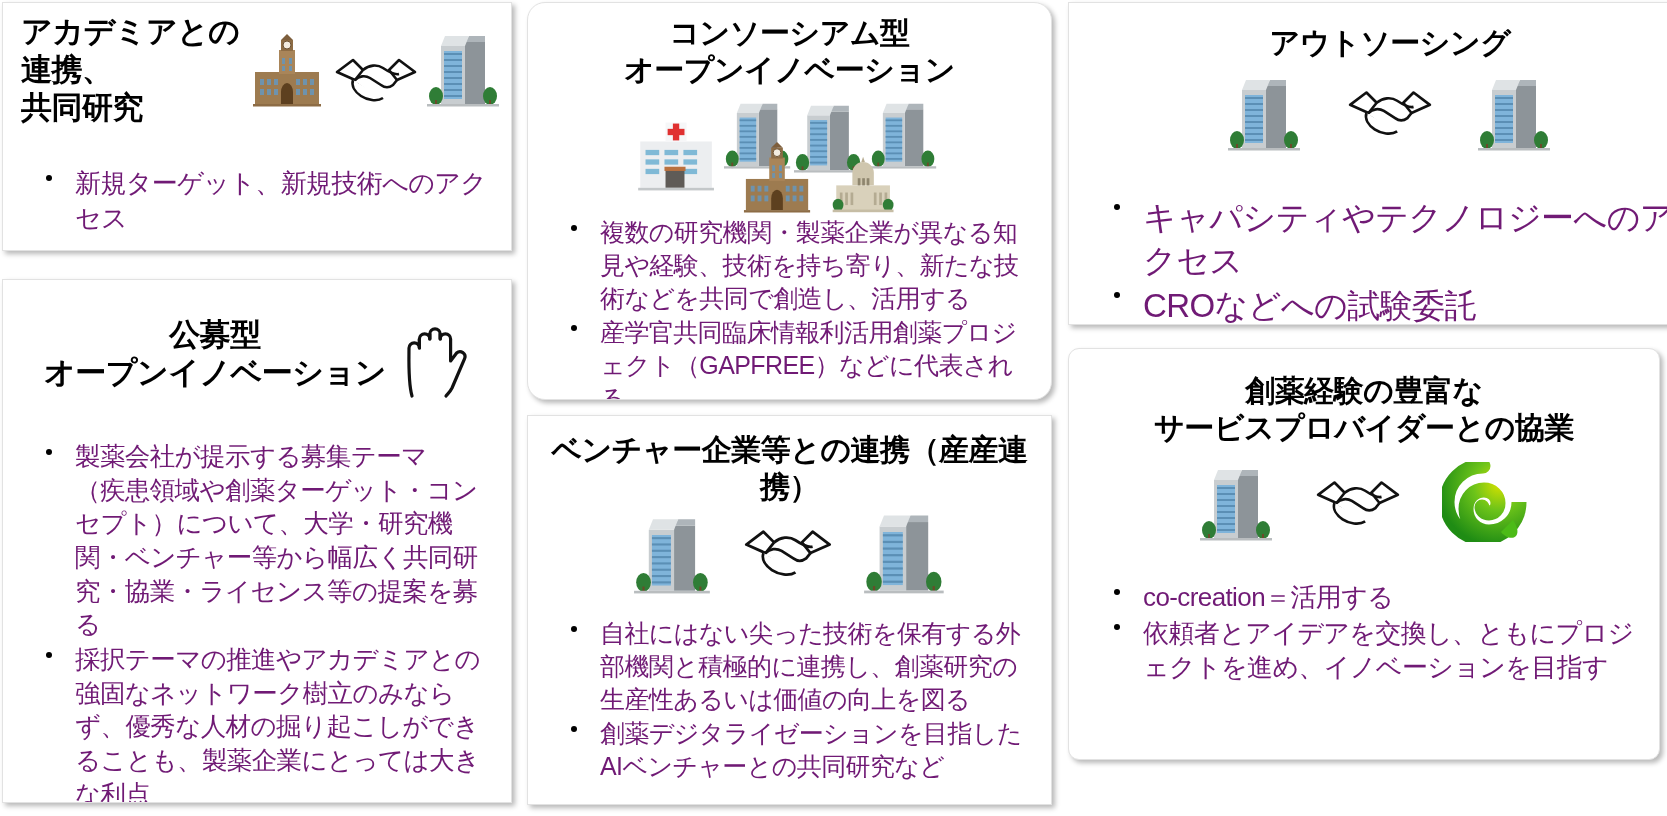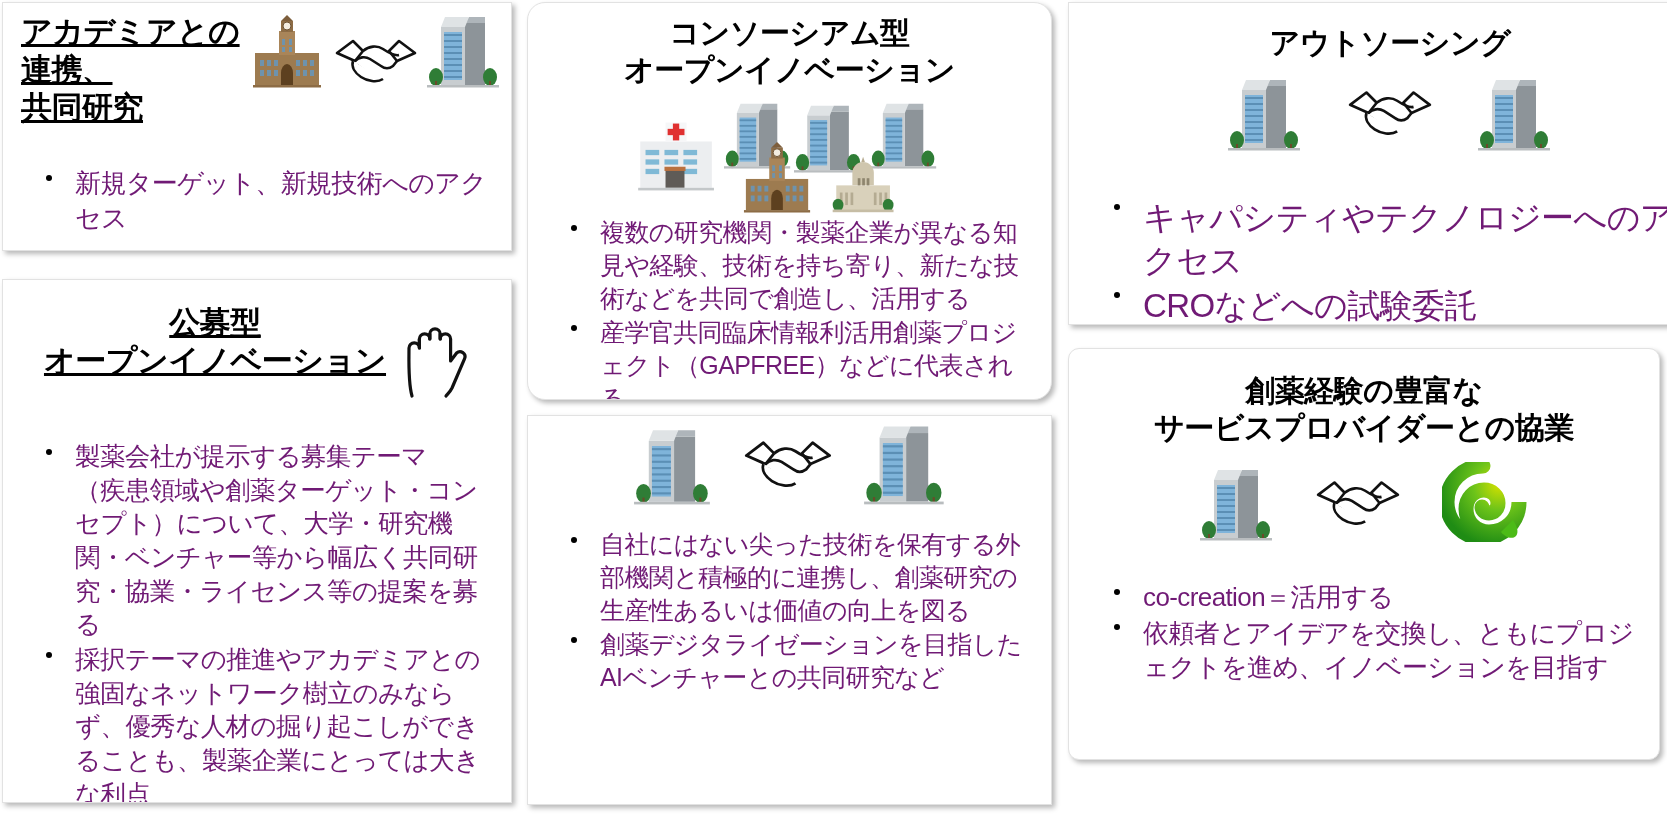--- a/index.html
+++ b/index.html
@@ -11,21 +11,21 @@
   .card{
     position:absolute;background:#fff;border:1px solid #e2e2e2;
     box-shadow:3px 3px 5px rgba(0,0,0,0.28);
     box-sizing:border-box;overflow:hidden;
   }
   .title{
     font-weight:bold;color:#000;text-align:center;
     line-height:1.22;letter-spacing:-0.5px;
     white-space:pre-line;
   }
-  .title-row{display:flex;align-items:flex-start;justify-content:center;text-decoration:underline;}
+  .title-row{display:flex;align-items:center;justify-content:center;}
   .icons{display:flex;align-items:flex-end;justify-content:center;gap:14px;}
   ul.bullets{
     list-style:none;margin:8px;padding:0;color:#701a75;
   }
   ul.bullets>li{
     position:relative;padding-left:40px;margin:0 0 1px 0;
     line-height:1.32;letter-spacing:-0.6px;
   }
   ul.bullets>li:before{
     content:"";position:absolute;left:11px;top:0.55em;
@@ -253,20 +253,21 @@
         <use href="#g-capitol"></use>
       </svg>
   </div>
   <ul class="bullets" style="margin-top:18px;padding-left:24px;padding-right:14px;">
     <li><span class="bl">複数の研究機関・製薬企業が異なる知見や経験、技術を持ち寄り、新たな技術などを共同で創造し、活用する</span></li>
     <li><span class="bl">産学官共同臨床情報利活用創薬プロジェクト（GAPFREE）などに代表される</span></li>
   </ul>
 </div>
 
 <div class="card" id="card-venture">
+  <div class="title" style="margin-top:16px;">ベンチャー企業等との連携（産産連携）</div>
   <div class="icons" style="margin-top:6px;gap:30px;">
     <svg class="ico" width="78" height="80" viewBox="0 0 74 76">
         <use href="#g-office"></use>
       </svg>
     <svg class="ico" width="92" height="62" viewBox="0 0 86 58" style="margin-bottom:12px;">
         <use href="#g-handshake"></use>
       </svg>
     <svg class="ico" width="82" height="84" viewBox="0 0 74 76">
         <use href="#g-office"></use>
       </svg>

